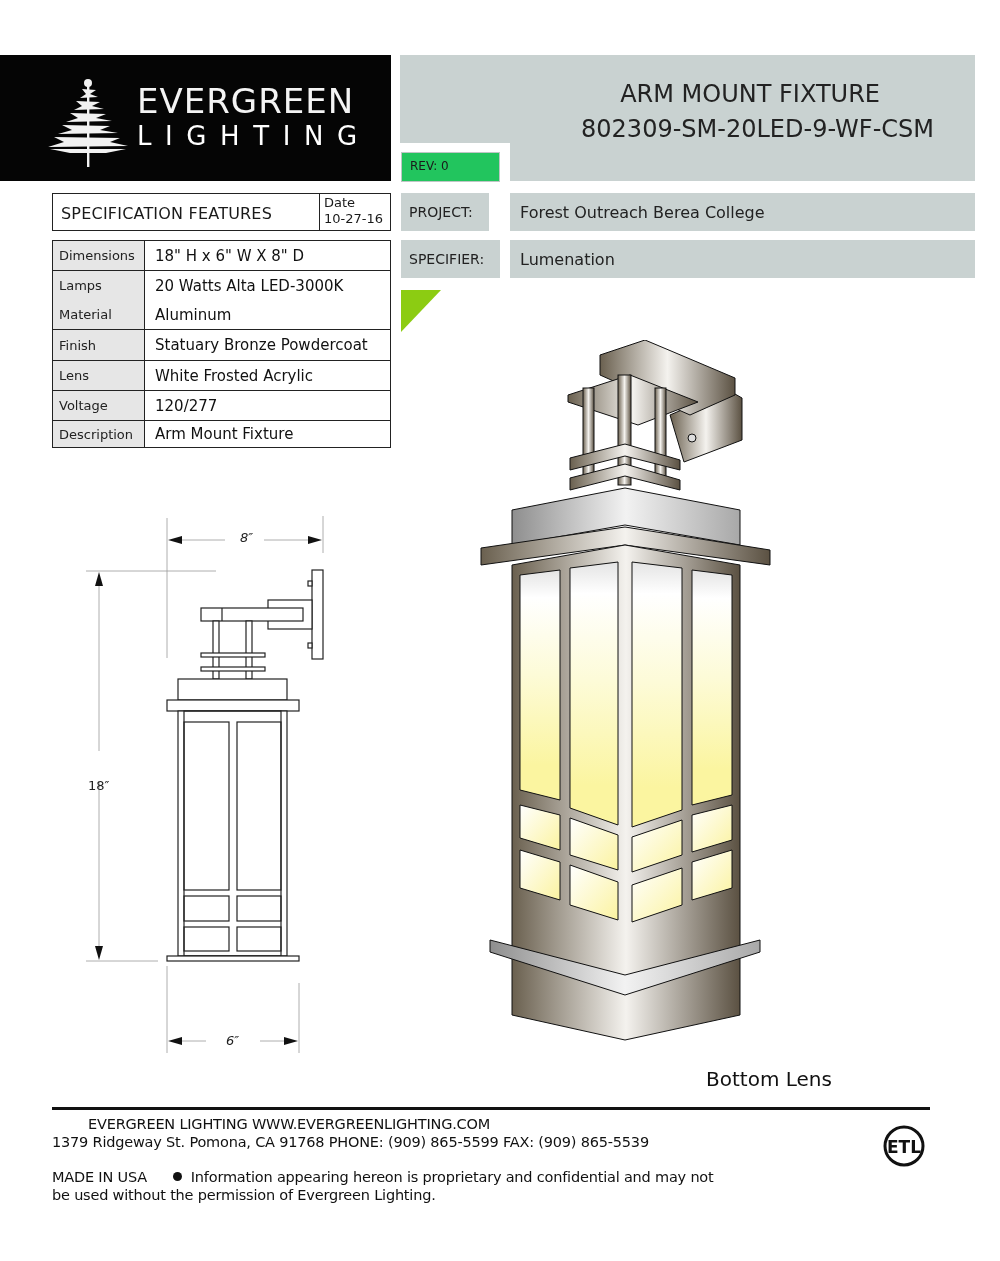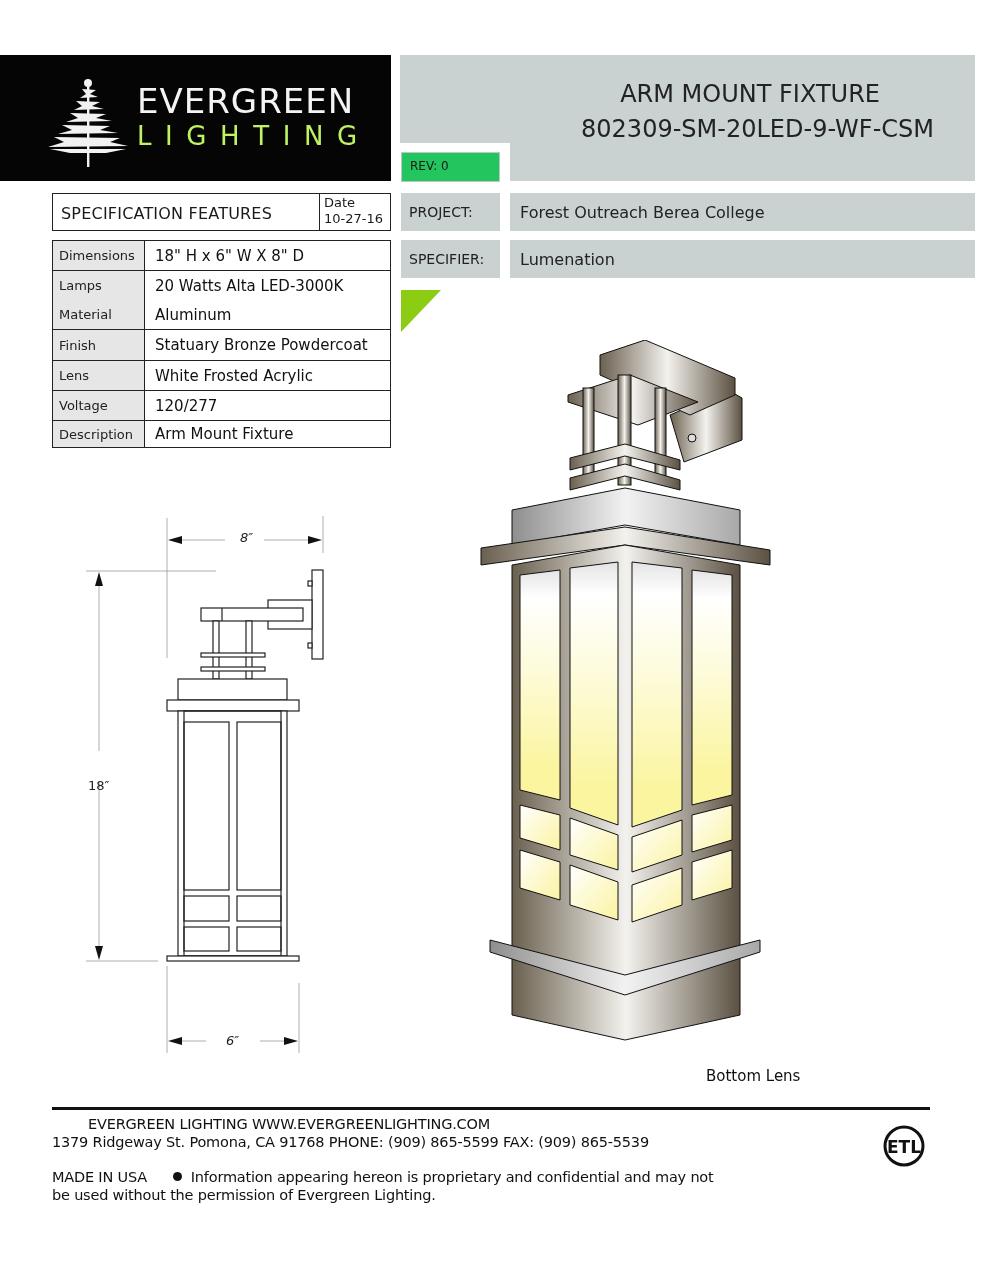--- a/index.html
+++ b/index.html
@@ -5,21 +5,21 @@
   * { box-sizing: border-box; margin: 0; padding: 0; }
   html, body { width: 1000px; height: 1261px; background: #ffffff; overflow: hidden; }
   body { position: relative; font-family: "DejaVu Sans", "Liberation Sans", sans-serif; color: #1a1a1a; }
 
   .abs { position: absolute; }
 
   
   .logo { left: 0; top: 55px; width: 391px; height: 126px; background: #050505; }
   .logo-tree { left: 46px; top: 22px; width: 84px; height: 90px; }
   .logo-word1 { left: 137px; top: 26px; font-size: 34px; color: #f4f4f4; letter-spacing: 1px; font-family: "DejaVu Sans", sans-serif; font-weight: normal; }
-  .logo-word2 { left: 137px; top: 66px; font-size: 26px; color: #bef264; letter-spacing: 13.6px; font-family: "DejaVu Sans", sans-serif; }
+  .logo-word2 { left: 137px; top: 66px; font-size: 26px; color: #ffffff; letter-spacing: 13.6px; font-family: "DejaVu Sans", sans-serif; }
 
   
   .title-panel { left: 400px; top: 55px; width: 575px; height: 126px; background: #c9d2d1; }
   .rev-cut { left: 400px; top: 143px; width: 110px; height: 40px; background: #ffffff; }
   .rev-box { left: 401px; top: 152px; width: 99px; height: 30px; border: 1px solid #bfc6c5; background: #22c55e; font-size: 12px; padding: 6px 0 0 8px; }
   .title-main { left: 400px; top: 80px; width: 480px; text-align: right; font-size: 24px; color: #222; }
   .title-sub  { left: 400px; top: 115px; width: 534px; text-align: right; font-size: 24px; color: #222; }
 
   .info-label { background: #c9d2d1; font-size: 14px; color: #222; padding-left: 8px; display: flex; align-items: center; }
   .info-value { background: #c9d2d1; font-size: 16px; color: #222; padding-left: 10px; display: flex; align-items: center; }
@@ -36,21 +36,21 @@
   .spec-row { display: flex; border-top: 1.5px solid #222; }
   .spec-row:first-child { border-top: none; }
   .spec-row.thin { border-top: none; }
   .spec-key { width: 92px; background: #e6e6e6; border-right: 1.5px solid #222; font-size: 13px; padding-left: 6px; display: flex; align-items: center; color: #222; }
   .spec-val { flex: 1; font-size: 15px; padding-left: 10px; display: flex; align-items: center; color: #111; }
 
   
   .drawing-svg { left: 80px; top: 510px; width: 270px; height: 550px; }
   .dim-label { font-size: 13px; font-style: italic; color: #222; }
   .render-svg { left: 470px; top: 340px; width: 320px; height: 720px; }
-  .bottom-lens { left: 706px; top: 1067px; font-size: 15px; color: #111; }
+  .bottom-lens { left: 706px; top: 1067px; font-size: 20px; color: #111; }
 
   
   .footer-rule { left: 52px; top: 1107px; width: 878px; height: 3px; background: #111; }
   .footer-line { left: 52px; font-size: 14.5px; color: #111; white-space: nowrap; letter-spacing: -0.2px; }
   .etl { left: 880px; top: 1125px; width: 48px; height: 42px; }
 </style>
 </head>
 <body>
 
 <div class="abs logo">
@@ -69,21 +69,21 @@
   <div class="abs logo-word1">EVERGREEN</div>
   <div class="abs logo-word2">LIGHTING</div>
 </div>
 
 <div class="abs title-panel"></div>
 <div class="abs rev-cut"></div>
 <div class="abs rev-box">REV: 0</div>
 <div class="abs title-main">ARM MOUNT FIXTURE</div>
 <div class="abs title-sub">802309-SM-20LED-9-WF-CSM</div>
 
-<div class="abs info-label" style="left:401px;top:193px;width:99px;height:38px;">PROJECT:</div>
+<div class="abs info-label" style="left:401px;top:193px;width:88px;height:38px;">PROJECT:</div>
 <div class="abs info-value" style="left:510px;top:193px;width:465px;height:38px;">Forest Outreach Berea College</div>
 <div class="abs info-label" style="left:401px;top:240px;width:99px;height:38px;">SPECIFIER:</div>
 <div class="abs info-value" style="left:510px;top:240px;width:465px;height:38px;">Lumenation</div>
 
 <div class="abs green-tri"></div>
 
 <div class="abs spec-head">
   <div class="spec-head-title">SPECIFICATION FEATURES</div>
   <div class="spec-head-date">
     <div>Date</div>

